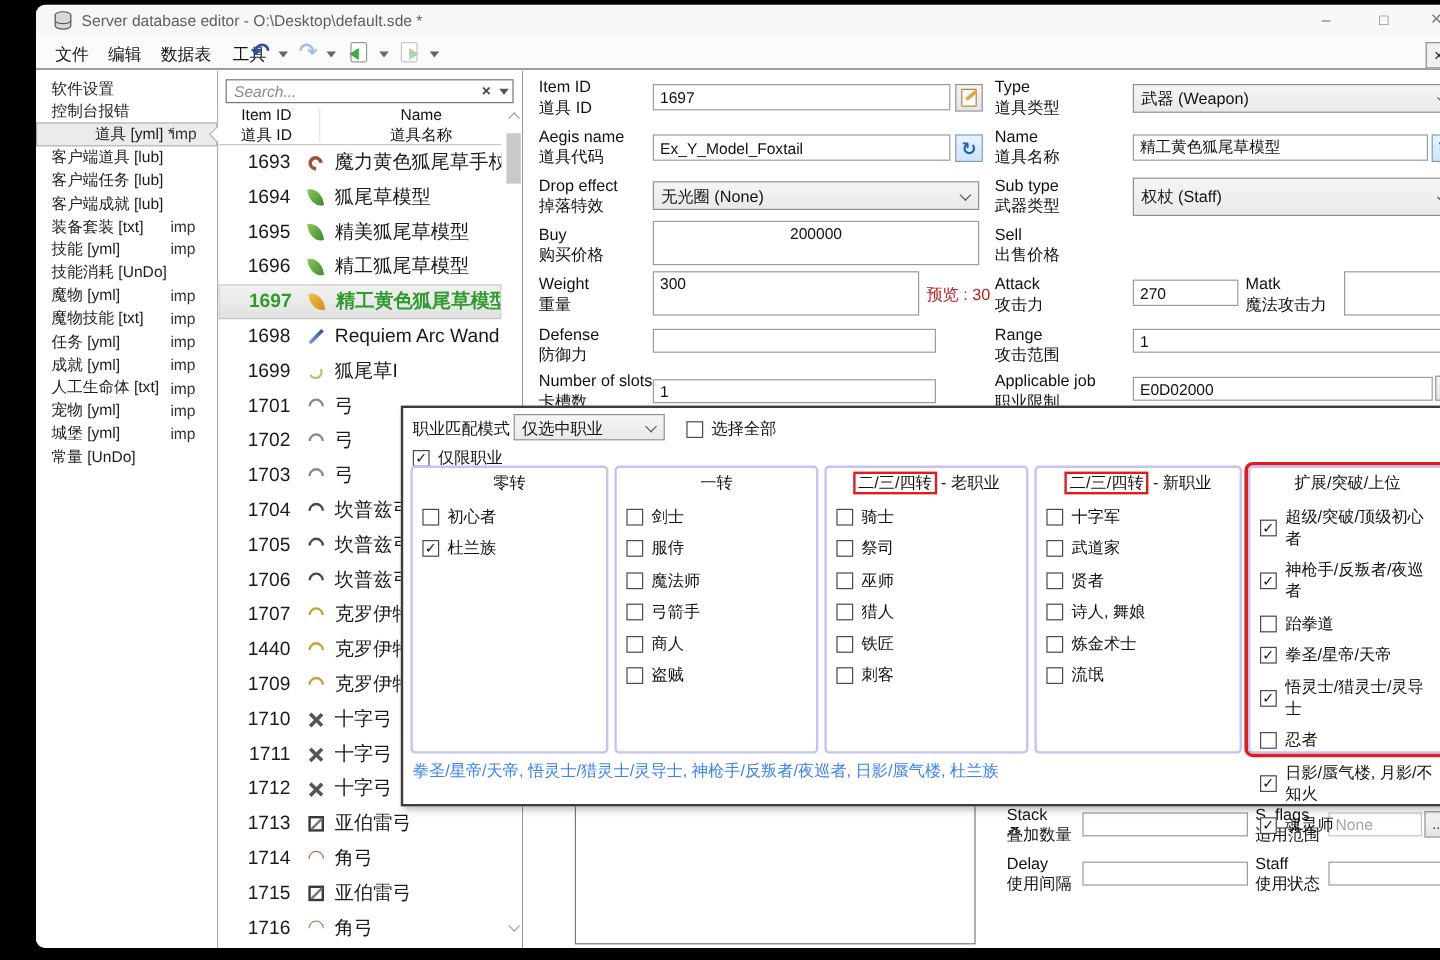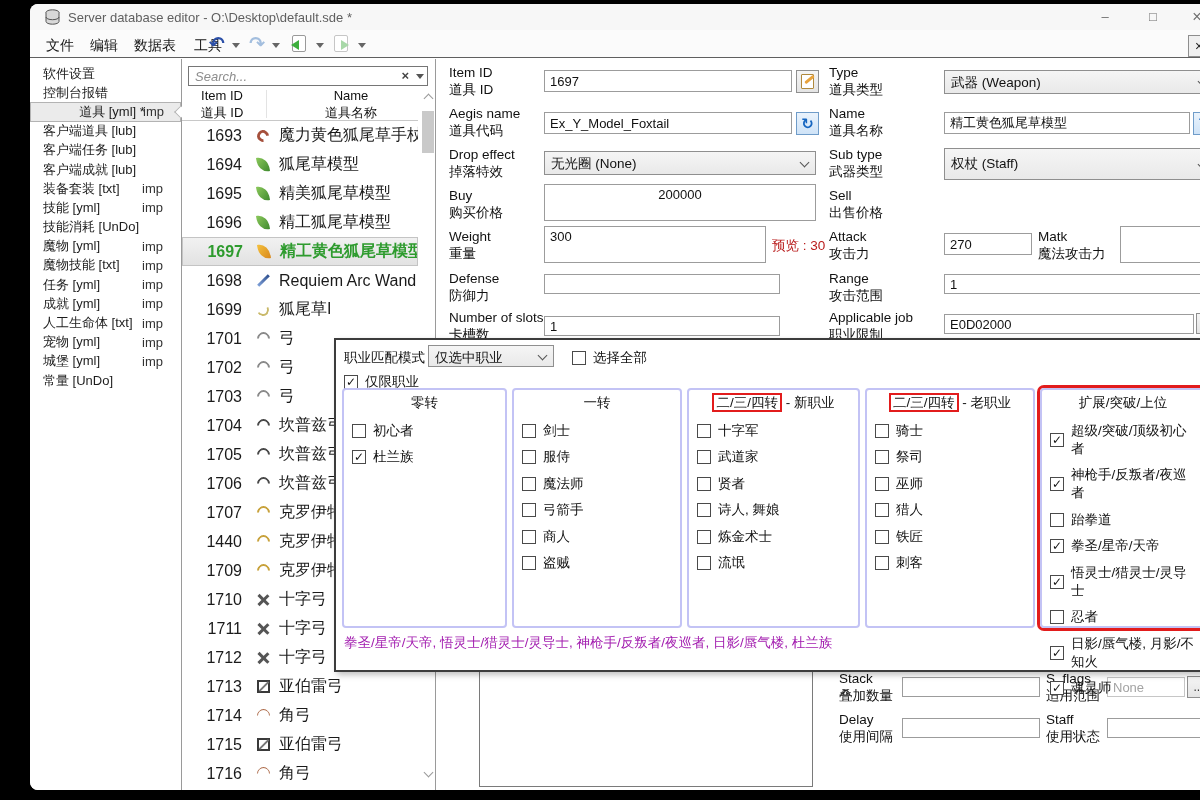--- a/index.html
+++ b/index.html
@@ -124,21 +124,21 @@
   .cbrow { display:flex; align-items:center; gap:7px; font-size:13.5px; color:#111; }
   .cb { width:14px; height:14px; border:1px solid #4a4a4a; background:#fff; flex:0 0 auto;
         font-size:12px; line-height:12px; text-align:center; font-weight:bold; color:#111; }
   #pp-selectall { position:absolute; left:236px; top:9px; }
   #pp-onlyjob { position:absolute; left:8px; top:33px; }
   #popup-groups { position:absolute; left:6px; top:48px; width:866px; height:240px; display:flex; gap:5px; }
   .grp { border:2px solid #c3c3f5; border-radius:4px; padding:4px 8px; display:flex; flex-direction:column; gap:8.5px; }
   .grp-title { text-align:center; font-size:13.5px; color:#111; margin-bottom:1px; white-space:nowrap; }
   .t-red { border:2px solid #e21c1c; padding:0 2px; }
   .grp.redbox { box-shadow:0 0 0 3px #e21c1c; }
-  #pp-summary { position:absolute; left:8px; top:294px; font-size:13.5px; color:#a21caf; white-space:nowrap; }
+  #pp-summary { position:absolute; left:8px; top:294px; font-size:13.5px; color:#3b82f6; white-space:nowrap; }
 
   
   #script-box { position:absolute; left:449px; top:666px; width:334px; height:117px; background:#fff;
                 border:1px solid #7a7a7a; }
   .chev-up, .chev-dn { display:inline-block; width:7px; height:7px; border-right:1.5px solid #9a9a9a;
                 border-bottom:1.5px solid #9a9a9a; }
   .chev-up { transform:rotate(-135deg); margin-top:6px; }
   .chev-dn { transform:rotate(45deg); margin-bottom:2px; }
 </style>
 </head>
@@ -606,20 +606,47 @@
           </label>
           <label class="cbrow">
             <span class="cb"></span>
             <span>商人</span>
           </label>
           <label class="cbrow">
             <span class="cb"></span>
             <span>盗贼</span>
           </label>
         </div>
+        <div class="grp" style="width: 170px;">
+          <div class="grp-title"><span class="t-red">二/三/四转</span><span> - 老职业</span></div>
+          <label class="cbrow">
+            <span class="cb"></span>
+            <span>骑士</span>
+          </label>
+          <label class="cbrow">
+            <span class="cb"></span>
+            <span>祭司</span>
+          </label>
+          <label class="cbrow">
+            <span class="cb"></span>
+            <span>巫师</span>
+          </label>
+          <label class="cbrow">
+            <span class="cb"></span>
+            <span>猎人</span>
+          </label>
+          <label class="cbrow">
+            <span class="cb"></span>
+            <span>铁匠</span>
+          </label>
+          <label class="cbrow">
+            <span class="cb"></span>
+            <span>刺客</span>
+          </label>
+        </div>
         <div class="grp" style="width: 173px;">
           <div class="grp-title"><span class="t-red">二/三/四转</span><span> - 新职业</span></div>
           <label class="cbrow">
             <span class="cb"></span>
             <span>十字军</span>
           </label>
           <label class="cbrow">
             <span class="cb"></span>
             <span>武道家</span>
           </label>
@@ -633,47 +660,20 @@
           </label>
           <label class="cbrow">
             <span class="cb"></span>
             <span>炼金术士</span>
           </label>
           <label class="cbrow">
             <span class="cb"></span>
             <span>流氓</span>
           </label>
         </div>
-        <div class="grp" style="width: 170px;">
-          <div class="grp-title"><span class="t-red">二/三/四转</span><span> - 老职业</span></div>
-          <label class="cbrow">
-            <span class="cb"></span>
-            <span>骑士</span>
-          </label>
-          <label class="cbrow">
-            <span class="cb"></span>
-            <span>祭司</span>
-          </label>
-          <label class="cbrow">
-            <span class="cb"></span>
-            <span>巫师</span>
-          </label>
-          <label class="cbrow">
-            <span class="cb"></span>
-            <span>猎人</span>
-          </label>
-          <label class="cbrow">
-            <span class="cb"></span>
-            <span>铁匠</span>
-          </label>
-          <label class="cbrow">
-            <span class="cb"></span>
-            <span>刺客</span>
-          </label>
-        </div>
         <div class="grp redbox" style="width: 166px;">
           <div class="grp-title">扩展/突破/上位</div>
           <label class="cbrow">
             <span class="cb on">✓</span>
             <span>超级/突破/顶级初心者</span>
           </label>
           <label class="cbrow">
             <span class="cb on">✓</span>
             <span>神枪手/反叛者/夜巡者</span>
           </label>

